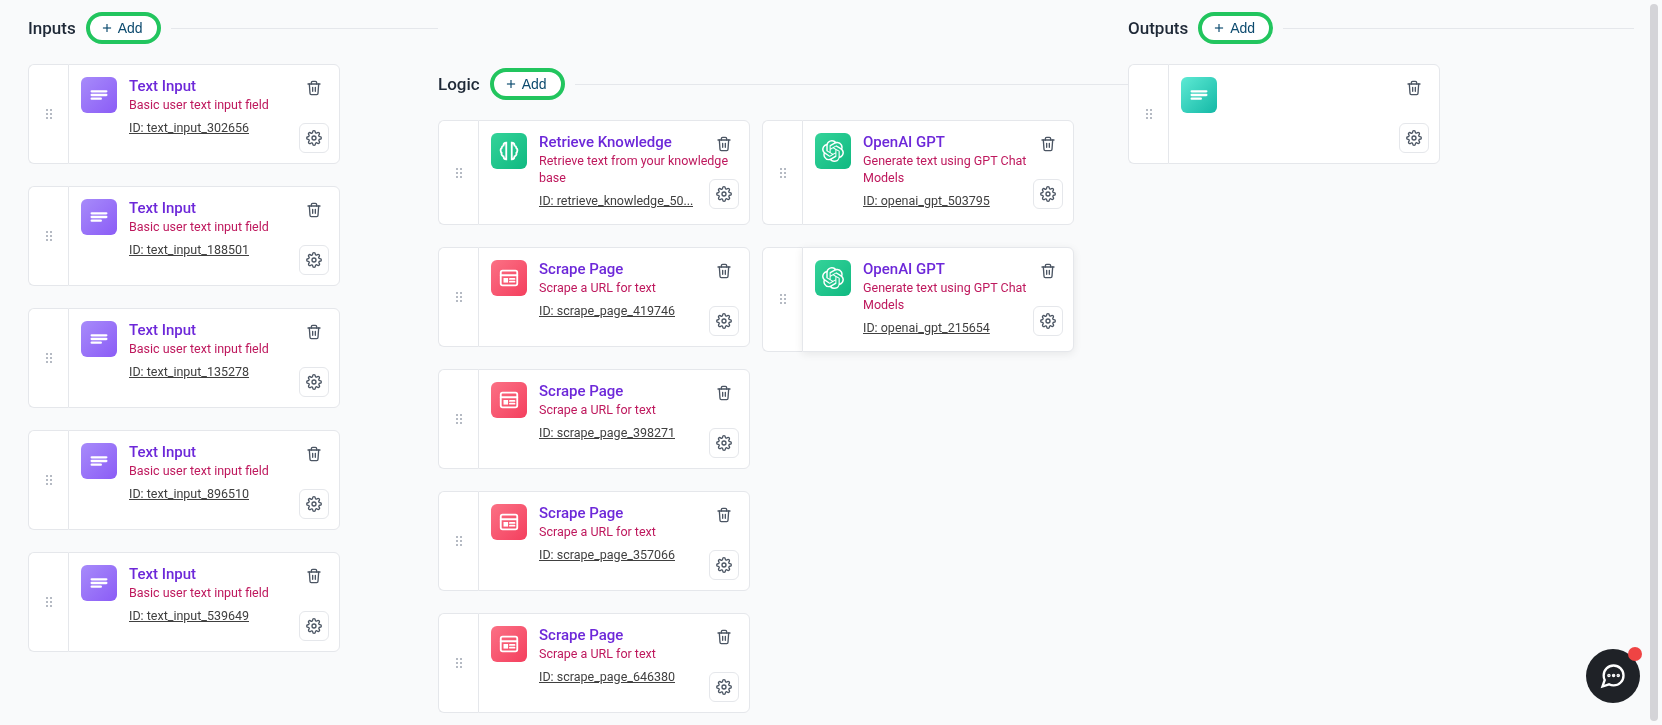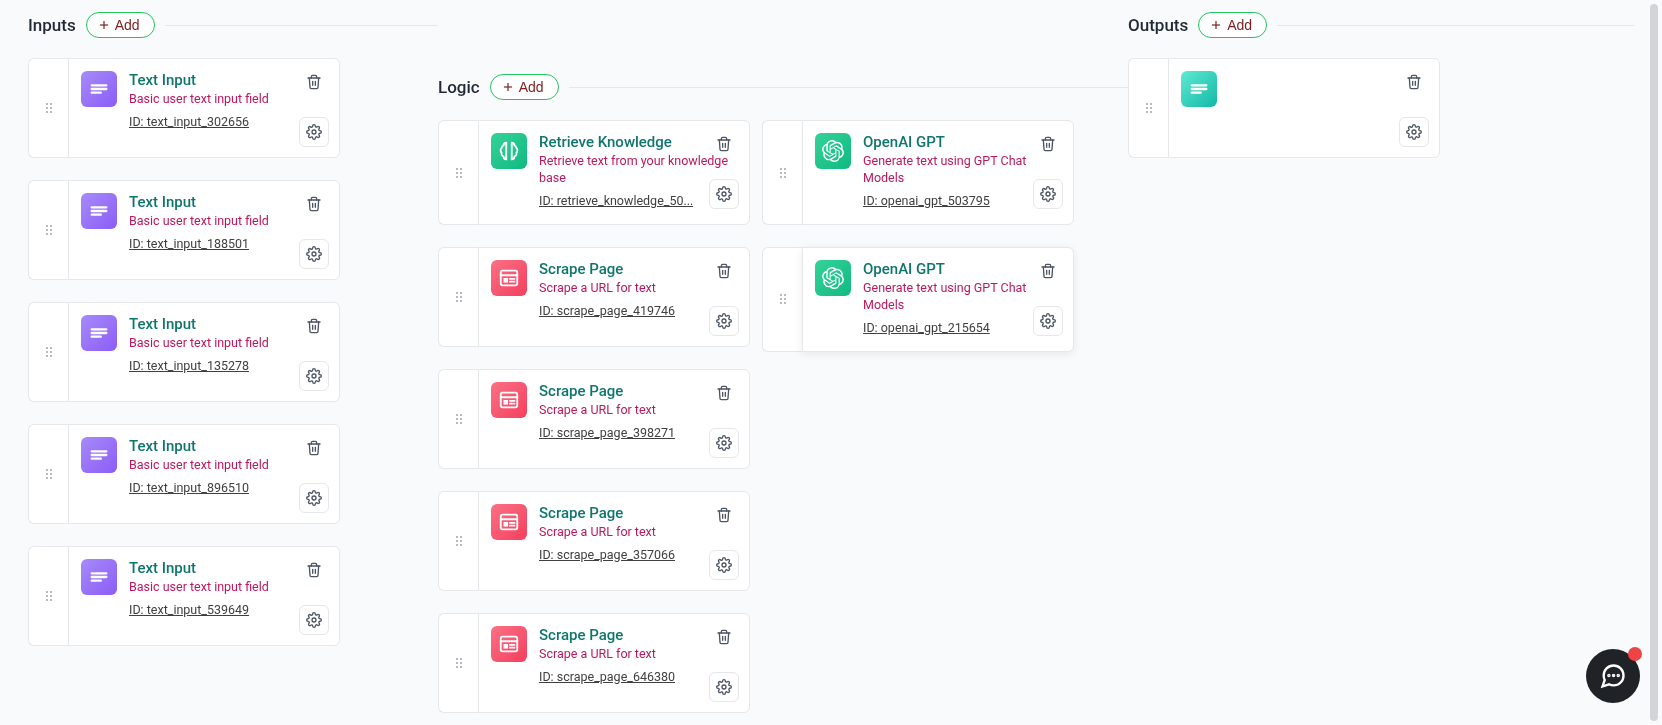--- a/index.html
+++ b/index.html
@@ -36,25 +36,25 @@
 .section-title {
   font-size: 17px;
   font-weight: 500;
   color: #1f2937;
 }
 .add-btn {
   display: inline-flex;
   align-items: center;
   gap: 4px;
   background: #fff;
-  border: 1px solid #22c55e;
+  border: 4px solid #22c55e;
   border-radius: 16px;
   padding: 4px 14px 4px 10px;
   font-size: 14px;
-  color: #7f1d1d;
+  color: #0c4a6e;
   cursor: pointer;
 }
 .add-btn svg { width: 14px; height: 14px; }
 .section-line {
   flex: 1;
   height: 1px;
   background: #e5e7eb;
 }
 
 .cards {
@@ -110,21 +110,21 @@
 .card-icon svg { width: 22px; height: 22px; }
 .icon-purple { background: linear-gradient(135deg, #a78bfa, #8b5cf6); }
 .icon-green { background: linear-gradient(135deg, #34d399, #10b981); }
 .icon-pink { background: linear-gradient(135deg, #fb7185, #f43f5e); }
 .icon-teal { background: linear-gradient(135deg, #5eead4, #14b8a6); }
 
 .card-body { flex: 1; min-width: 0; }
 .card-title {
   font-size: 15px;
   font-weight: 500;
-  color: #0f766e;
+  color: #6d28d9;
   margin-bottom: 2px;
 }
 .card-desc {
   font-size: 12.5px;
   color: #be185d;
   line-height: 1.35;
   margin-bottom: 6px;
 }
 .card-id {
   font-size: 12.5px;

